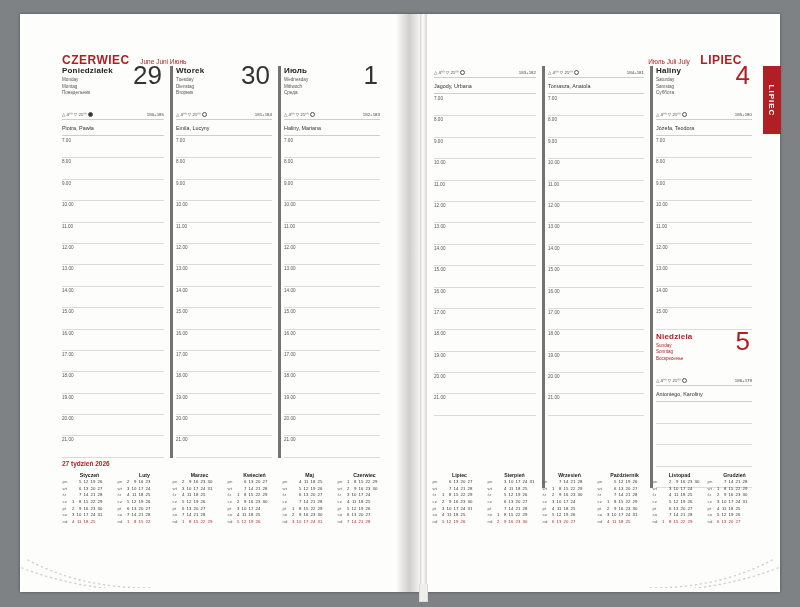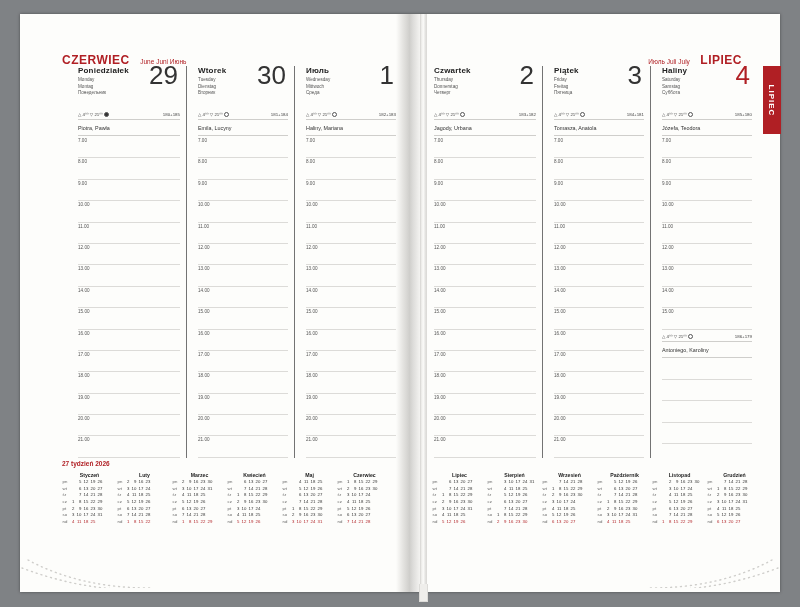--- a/index.html
+++ b/index.html
@@ -54,24 +54,24 @@
   .month-head { position:absolute; top:36px; font-weight:bold; }
   .month-head .big { color:#b01f24; font-size:12px; letter-spacing:.5px; }
   .month-head .small { color:#b01f24; font-size:6.5px; font-weight:normal; }
   .mh-left  { left:42px; }
   .mh-right { right:38px; text-align:right; }
   .mh-left .small { margin-left:6px; }
   .mh-right .small { margin-right:6px; }
 
   
   .cols { position:absolute; top:52px; display:flex; }
-  .cols.left  { left:42px;  width:325px;margin-left:16px; }
+  .cols.left  { left:42px;  width:325px; }
   .cols.right { left:414px; width:325px; }
   .daycol { width:108px; position:relative; }
-  .daycol + .daycol { border-left: 1px solid #737373; padding-left:11px; }
+  .daycol + .daycol { border-left: 3px solid #737373; padding-left:3px; }
   .daycol { padding-right:6px; }
 
   .dayhead { position:relative; height:42px; }
   .dname { font-size:8px; font-weight:bold; color:#222; letter-spacing:.2px; }
   .dsub { font-size:4.6px; color:#555; line-height:1.45; margin-top:2px; }
   .dnum {
     position:absolute; right:2px; top:-4px;
     font-size:26px; color:#333; font-weight:normal; line-height:1;
   }
   .dnum.red { color:#b01f24; }
@@ -331,29 +331,20 @@
           </div>
           <div class="hrow">
             <span class="hl">21.00</span>
           </div>
         </div>
       </div>
     </div>
 
   <div class="cols right" id="cols-right">
       <div class="daycol">
-        <div class="dayhead">
-          <div class="dname">Czwartek</div>
-          <div class="dsub">
-            <div>Thursday</div>
-            <div>Donnerstag</div>
-            <div>Четверг</div>
-          </div>
-          <div class="dnum">2</div>
-        </div>
         <div class="astro">
           <span><span>△</span> 4⁰⁰ <span>▽</span> 21⁰⁰ <span class="moon new"></span></span>
           <span>183+182</span>
         </div>
         <div class="names">Jagody, Urbana</div>
         <div class="hours">
           <div class="hrow">
             <span class="hl">7.00</span>
           </div>
           <div class="hrow">
@@ -394,29 +385,20 @@
           </div>
           <div class="hrow">
             <span class="hl">20.00</span>
           </div>
           <div class="hrow">
             <span class="hl">21.00</span>
           </div>
         </div>
       </div>
       <div class="daycol">
-        <div class="dayhead">
-          <div class="dname">Piątek</div>
-          <div class="dsub">
-            <div>Friday</div>
-            <div>Freitag</div>
-            <div>Пятница</div>
-          </div>
-          <div class="dnum">3</div>
-        </div>
         <div class="astro">
           <span><span>△</span> 4⁰⁰ <span>▽</span> 21⁰⁰ <span class="moon new"></span></span>
           <span>184+181</span>
         </div>
         <div class="names">Tomasza, Anatola</div>
         <div class="hours">
           <div class="hrow">
             <span class="hl">7.00</span>
           </div>
           <div class="hrow">
@@ -501,20 +483,29 @@
             <span class="hl">13.00</span>
           </div>
           <div class="hrow">
             <span class="hl">14.00</span>
           </div>
           <div class="hrow">
             <span class="hl">15.00</span>
           </div>
         </div>
         <div class="sunday">
+          <div class="dayhead">
+            <div class="dname">Niedziela</div>
+            <div class="dsub">
+              <div>Sunday</div>
+              <div>Sonntag</div>
+              <div>Воскресенье</div>
+            </div>
+            <div class="dnum red">5</div>
+          </div>
           <div class="astro">
             <span><span>△</span> 4⁰⁰ <span>▽</span> 21⁰⁰ <span class="moon new"></span></span>
             <span>186+179</span>
           </div>
           <div class="names">Antoniego, Karoliny</div>
           <div class="hours">
             <div class="hrow">
               <span class="hl"></span>
             </div>
             <div class="hrow">

